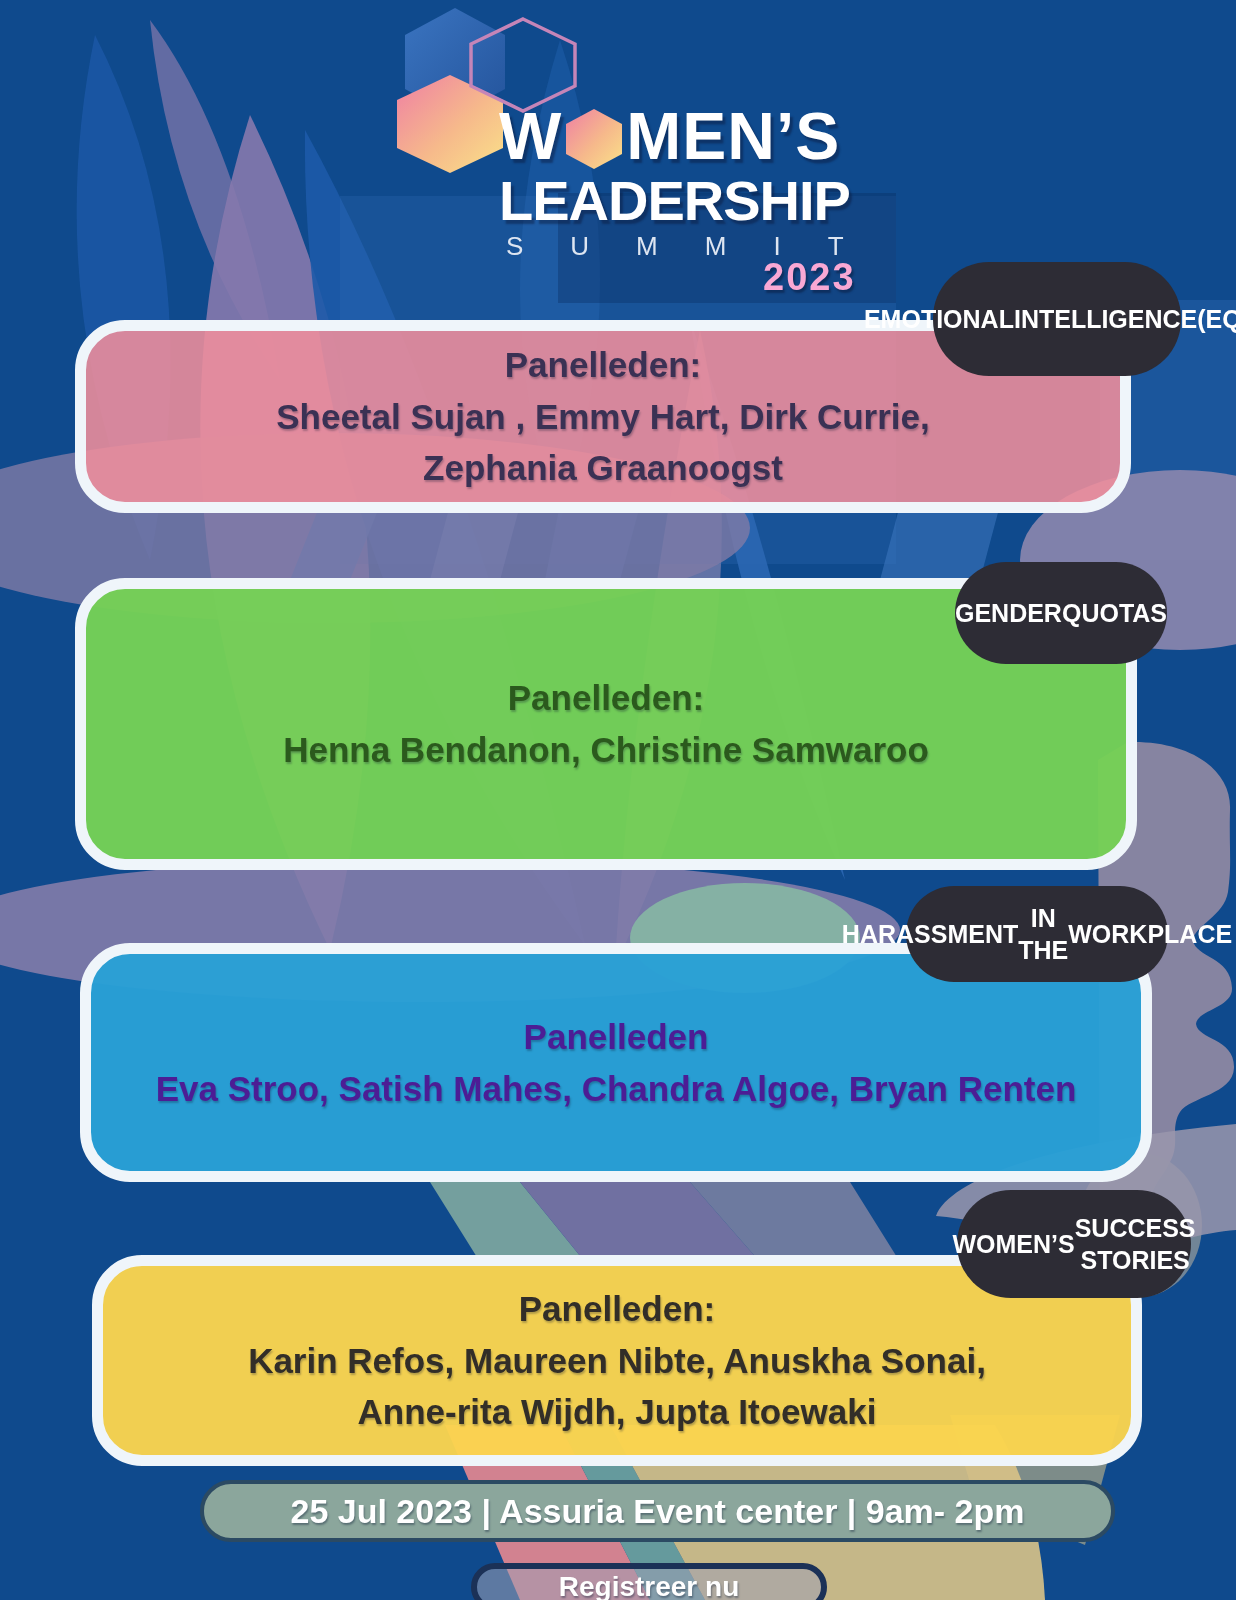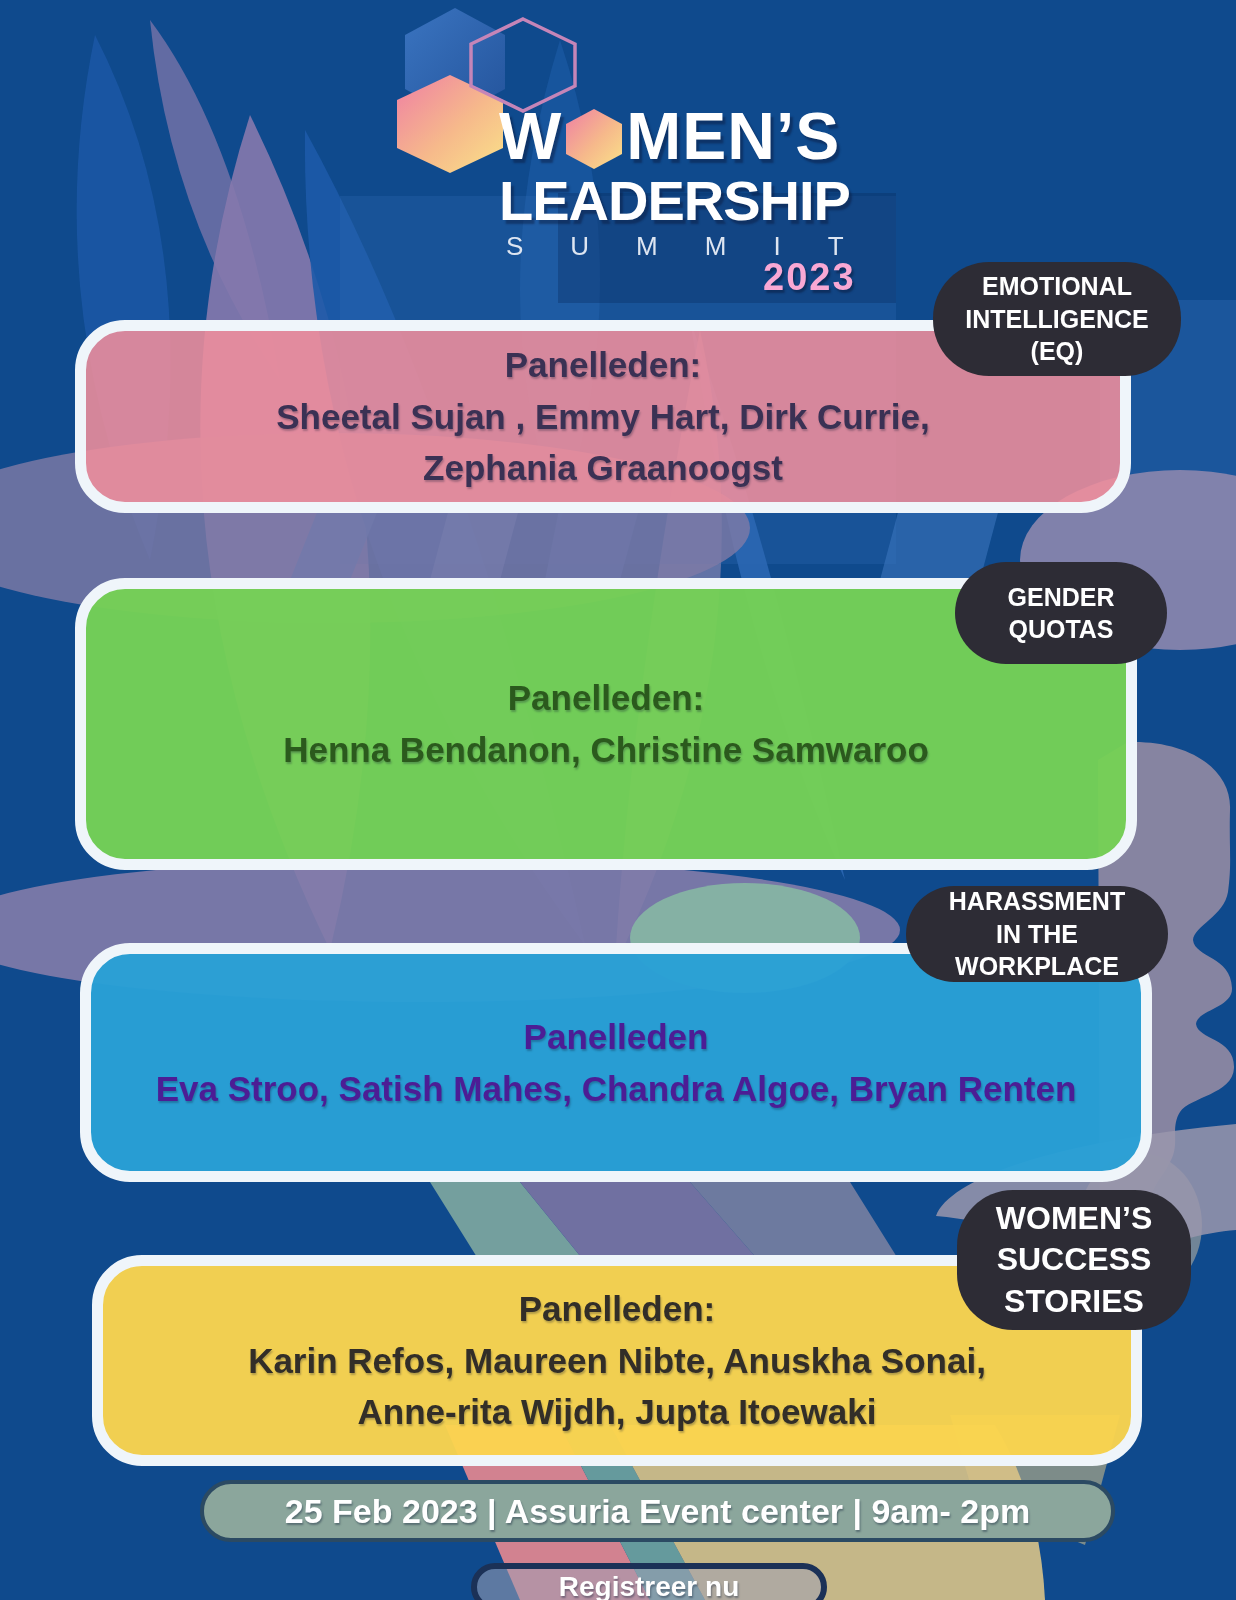--- a/index.html
+++ b/index.html
@@ -43,27 +43,27 @@
     padding:11px 20px;
   }
   .p-pink  {left:75px;top:320px;width:1056px;height:193px;background:rgba(240,142,156,.88);color:#3a3154;}
   .p-green {left:75px;top:578px;width:1062px;height:292px;background:rgba(118,209,85,.96);color:#2b5a1d;}
   .p-blue  {left:80px;top:943px;width:1072px;height:239px;background:rgba(41,160,214,.97);color:#4c1d95;}
   .p-yellow{left:92px;top:1255px;width:1050px;height:211px;background:rgba(251,212,78,.96);color:#322e28;}
 
   
   .badge{
     position:absolute;z-index:5;background:#2d2c35;border-radius:56px;
-    display:flex;flex-direction:column;justify-content:center;align-items:center;
+    display:flex;flex-direction:row;justify-content:center;align-items:center;
     text-align:center;color:#ffffff;font-weight:bold;font-size:25px;line-height:1.3;
   }
   .b-eq{left:933px;top:262px;width:248px;height:114px;}
   .b-gq{left:955px;top:562px;width:212px;height:102px;}
   .b-hw{left:906px;top:886px;width:262px;height:96px;}
-  .b-ws{left:957px;top:1190px;width:234px;height:140px;font-size:32px;}
+  .b-ws{left:957px;top:1190px;width:234px;height:108px;font-size:25px;}
 
   
   .date-bar{
     position:absolute;z-index:4;left:200px;top:1480px;width:915px;height:62px;box-sizing:border-box;
     background:#8ba69c;border:4px solid #2b4a63;border-radius:34px;
     display:flex;justify-content:center;align-items:center;
     color:#ffffff;font-size:34px;font-weight:bold;white-space:nowrap;
     text-shadow:1px 2px 2px rgba(15,30,55,.4);
   }
   .register-btn{
@@ -189,19 +189,19 @@
     <div>HARASSMENT</div>
     <div>IN THE</div>
     <div>WORKPLACE</div>
   </div>
   <div class="badge b-ws">
     <div>WOMEN’S</div>
     <div>SUCCESS STORIES</div>
   </div>
 
   <div class="date-bar">
-    <span>25 Feb 2023 | Assuria Event center | 9am- 2pm</span>
+    <span>25 Jul 2023 | Assuria Event center | 9am- 2pm</span>
   </div>
   <div class="register-btn">
     <span>Registreer nu</span>
   </div>
 
 </div>
 
 </body></html>

